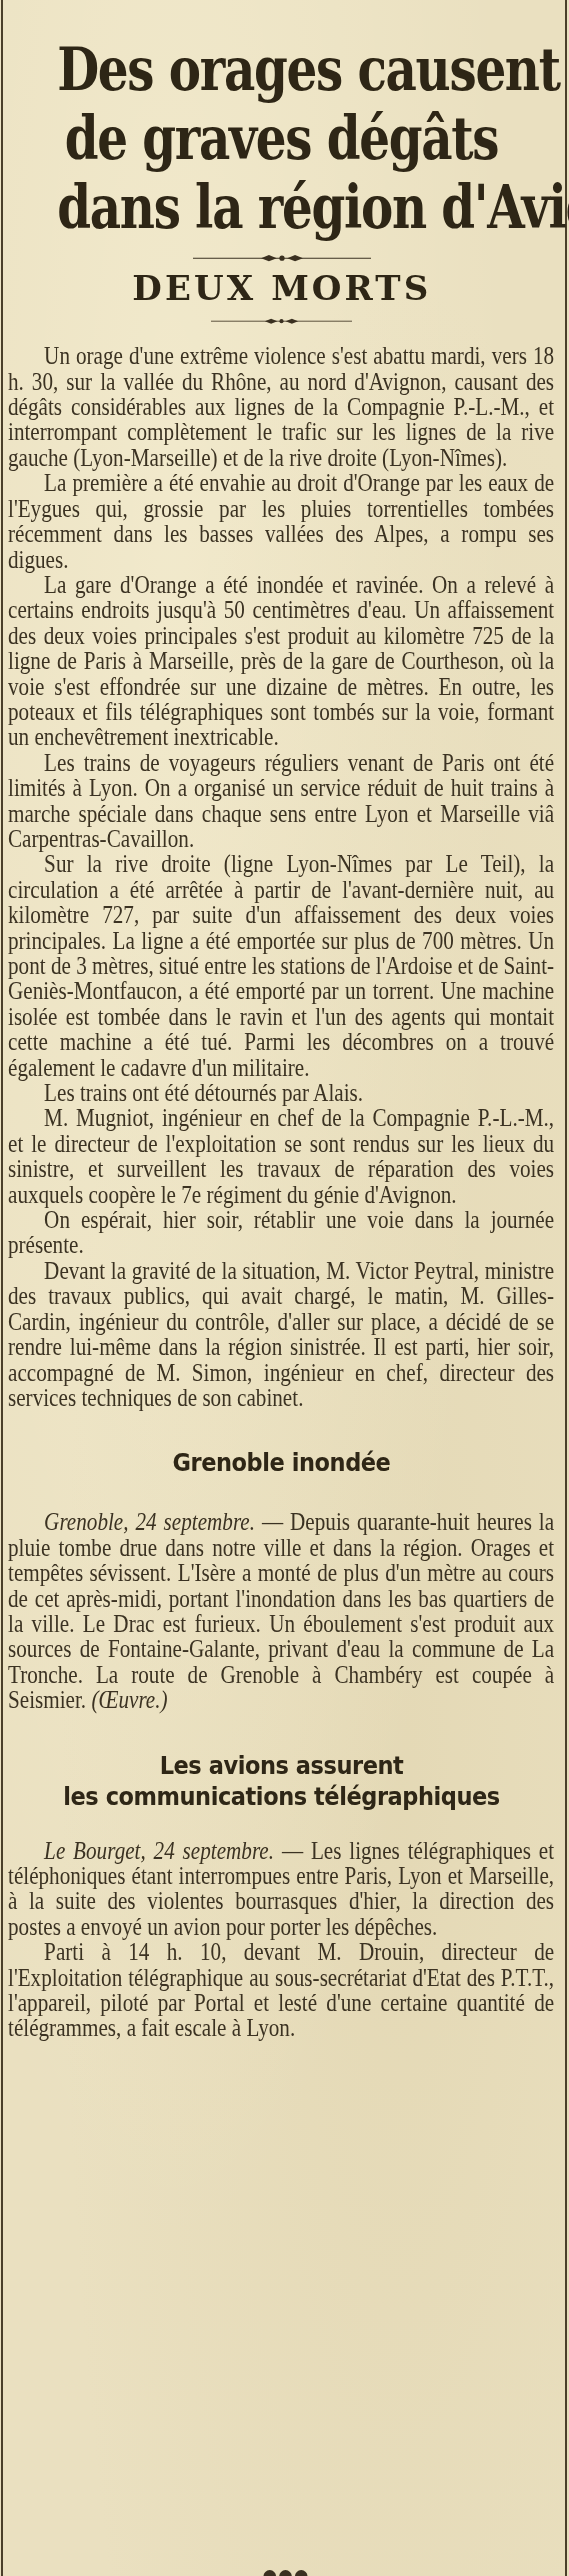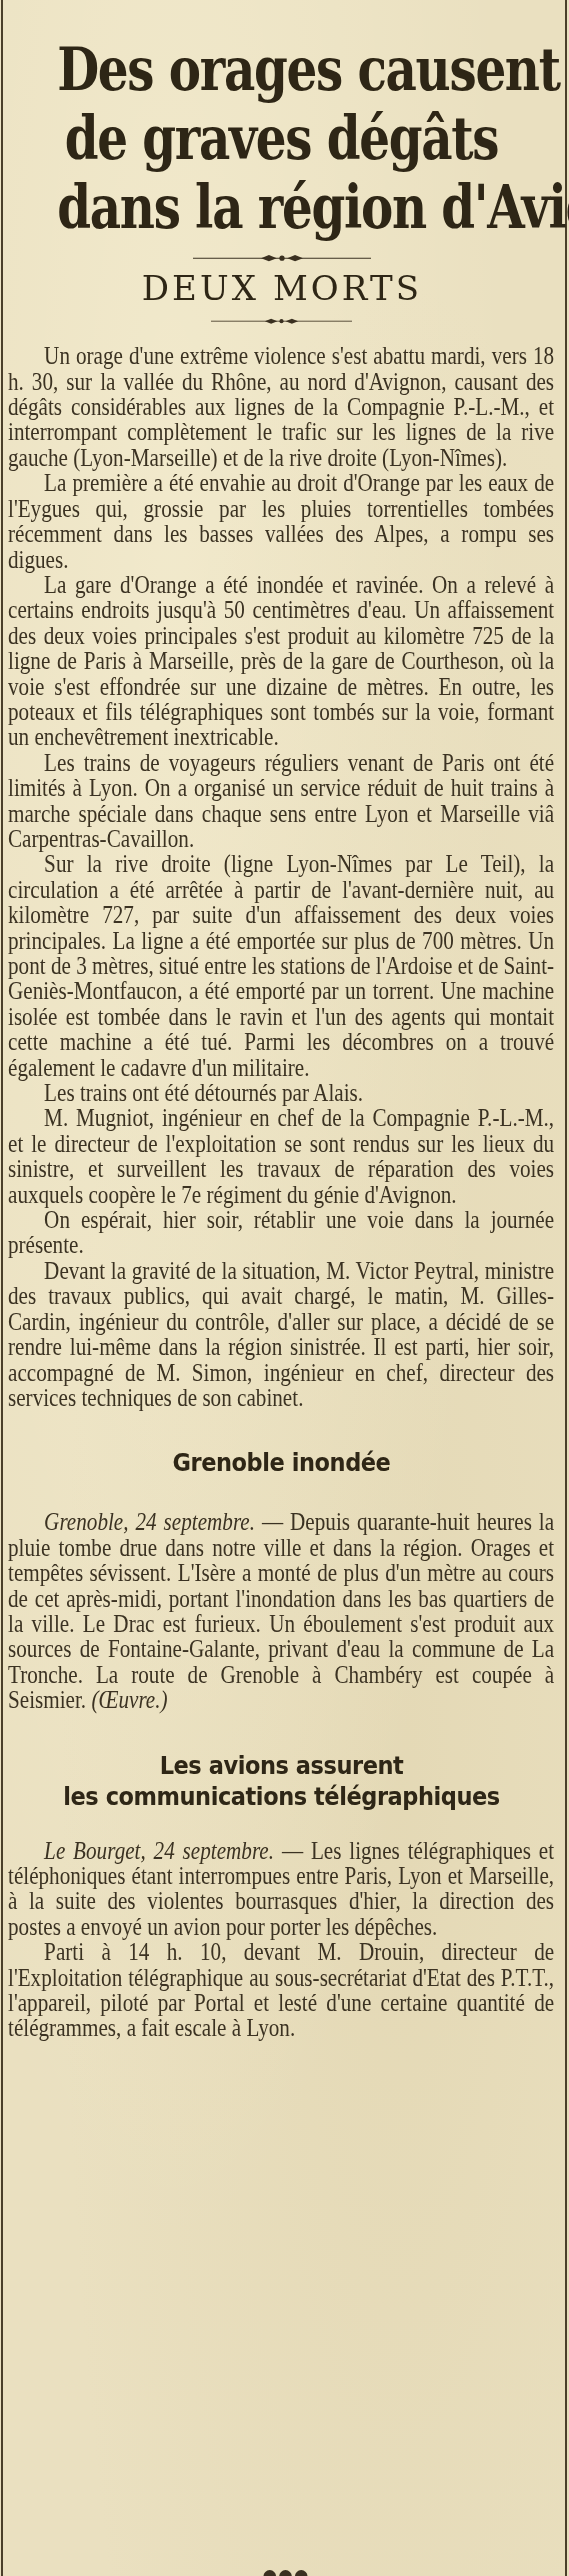--- a/index.html
+++ b/index.html
@@ -49,21 +49,21 @@
   }
   .headline .line { display: block; }
   .ornament {
     display: block;
     margin: 11.5px auto 0 auto;
     width: 178px; height: 8.4px;
   }
   .ornament.small { width: 141px; margin-top: 9.4px; }
   .subhead {
     font-family: "DejaVu Serif", serif;
-    font-weight: normal;
+    font-weight: bold;
     text-align: center;
     font-size: 34px;
     letter-spacing: 3.1px;
     margin: 7.3px 0 0 0;
     color: #2e2616;
     line-height: 38px;
   }
   .body-text {
     font-family: "Liberation Serif", "DejaVu Serif", serif;
     font-size: 24.6px;

